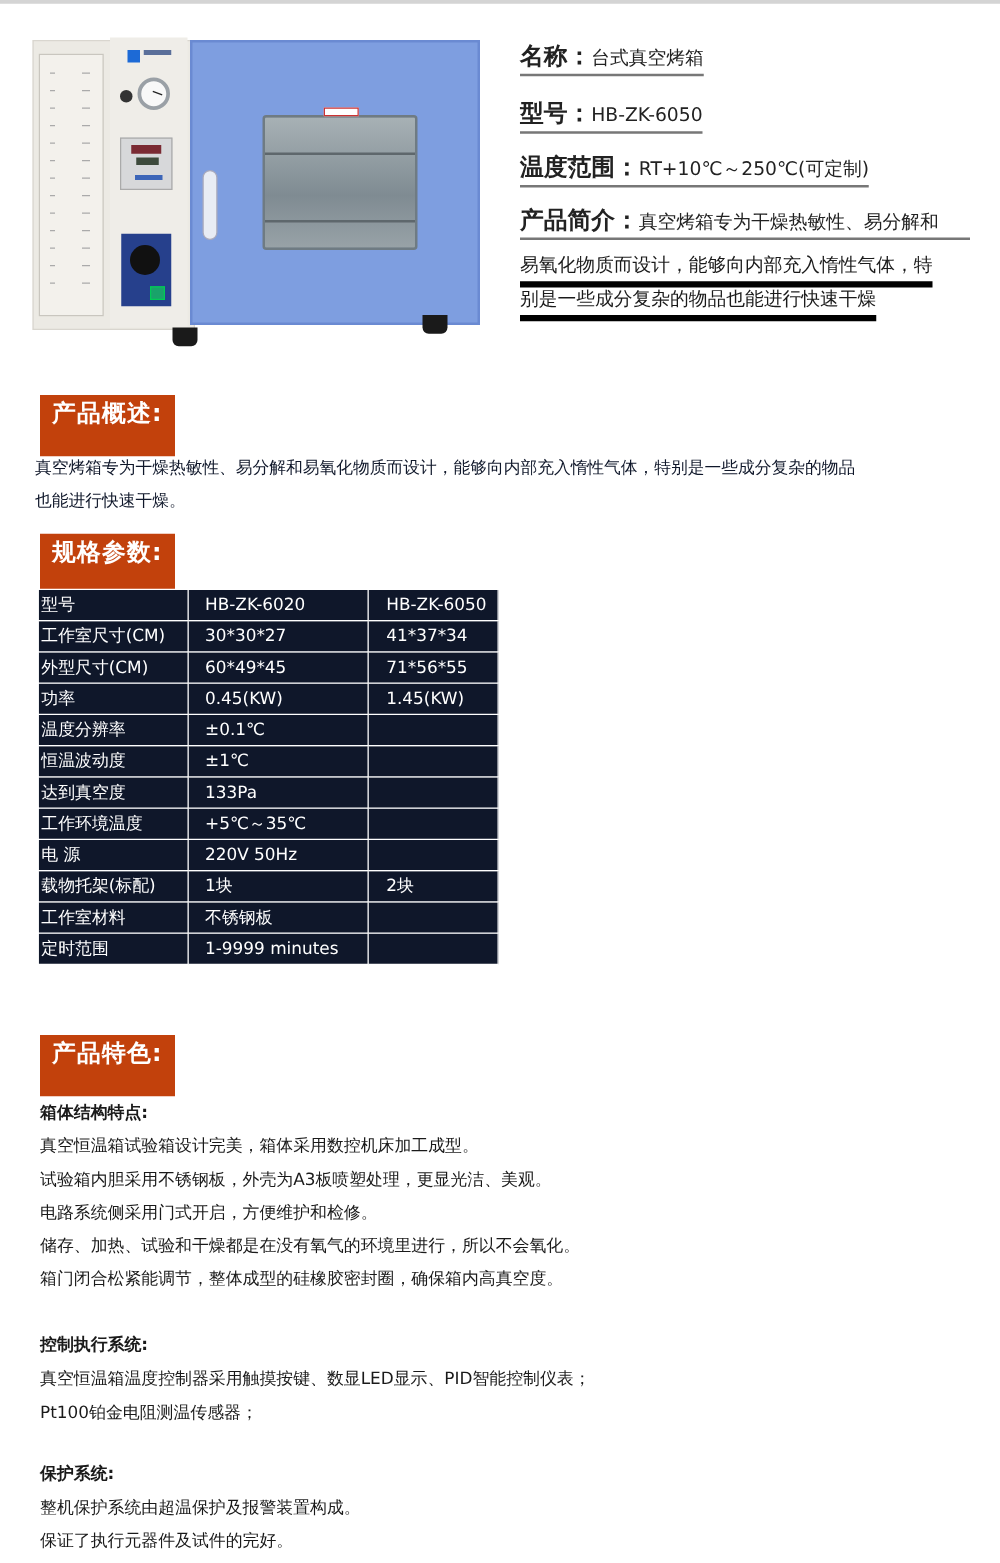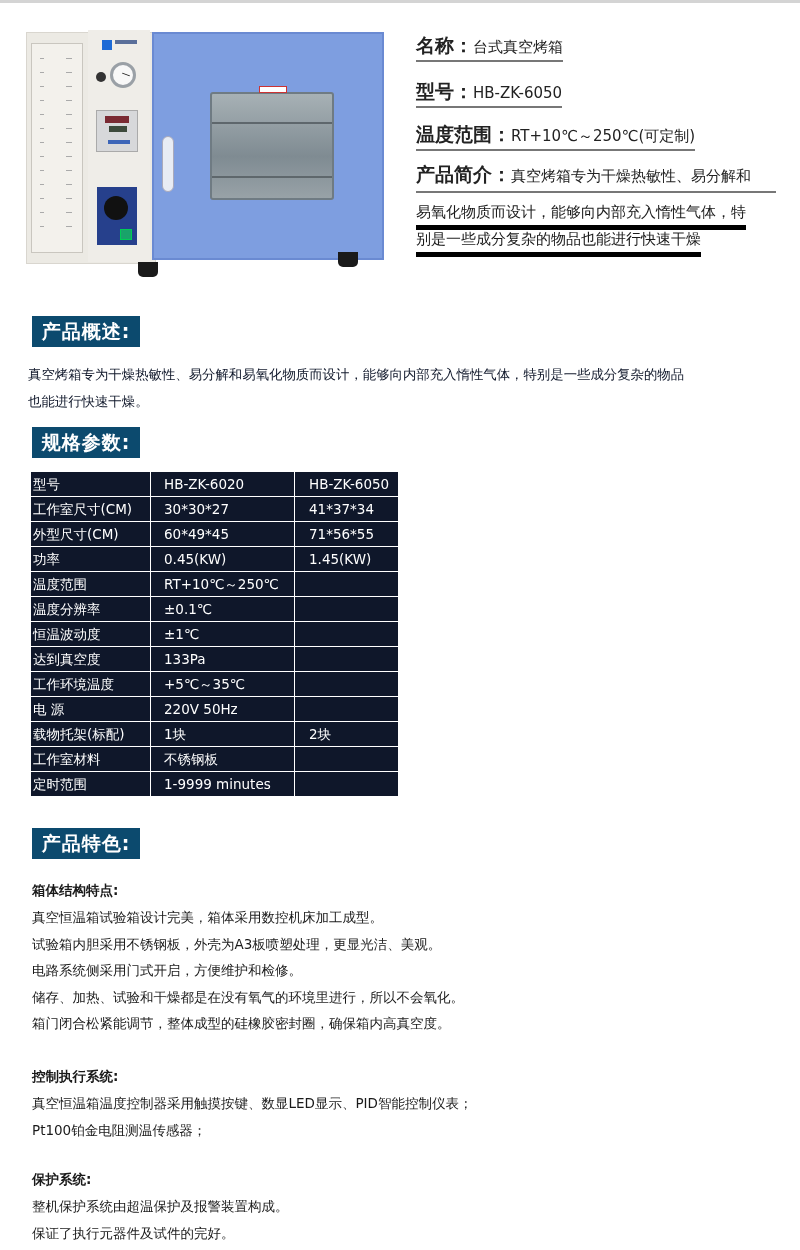--- a/index.html
+++ b/index.html
@@ -41,27 +41,27 @@
   .oven .foot2 { position:absolute; left:312px; top:222px; width:20px; height:15px; background:#1a1a1a; border-radius:0 0 5px 5px; }
 
   
   .info { position:absolute; left:416px; top:32px; width:370px; }
   .info .row { border-bottom:2px solid #777; display:inline-block; line-height:26px; margin-bottom:0; }
   .info .k { font-weight:bold; font-size:19px; color:#222; }
   .info .v { font-size:15px; color:#222; }
   .r1 { position:absolute; top:0; left:0; }
   .r2 { position:absolute; top:46px; left:0; }
   .r3 { position:absolute; top:89px; left:0;text-align:center; }
-  .r4 { position:absolute; top:131px; left:0; width:360px;font-family:Liberation Mono, monospace; }
+  .r4 { position:absolute; top:131px; left:0; width:360px; }
   .intro-line { font-size:15px; line-height:26px; border-bottom:5px solid #000000; display:inline-block; }
   .intro-l2 { position:absolute; top:167px; left:0; }
   .intro-l3 { position:absolute; top:194px; left:0; }
 
   
-  .badge { position:absolute; left:32px; height:31px; width:108px; background:#0c4a6e; color:#fff;
+  .badge { position:absolute; left:32px; height:49px; width:108px; background:#c2410c; color:#fff;
            font-weight:bold; font-size:19px; line-height:31px; text-align:center; letter-spacing:1px; }
 
   .para { position:absolute; left:28px; width:740px; font-size:13.4px; line-height:27px; color:#0f172a; }
 
   
   .spec { position:absolute; left:30px; top:471px; border-collapse:collapse; }
   .spec td { background:#0f172a; color:#fff; height:24px; padding:0; font-size:13.5px; line-height:24px;
              border:1px solid #ffffff; box-sizing:border-box; white-space:nowrap; }
   .spec td.c0 { width:120px; padding-left:2px; }
   .spec td.c1 { width:144px; padding-left:13px; }
@@ -155,25 +155,20 @@
         <td class="c0">外型尺寸(CM)</td>
         <td class="c1">60*49*45</td>
         <td class="c2">71*56*55</td>
       </tr>
       <tr>
         <td class="c0">功率</td>
         <td class="c1">0.45(KW)</td>
         <td class="c2">1.45(KW)</td>
       </tr>
       <tr>
-        <td class="c0">温度范围</td>
-        <td class="c1">RT+10℃～250℃</td>
-        <td class="c2"></td>
-      </tr>
-      <tr>
         <td class="c0">温度分辨率</td>
         <td class="c1">±0.1℃</td>
         <td class="c2"></td>
       </tr>
       <tr>
         <td class="c0">恒温波动度</td>
         <td class="c1">±1℃</td>
         <td class="c2"></td>
       </tr>
       <tr>

